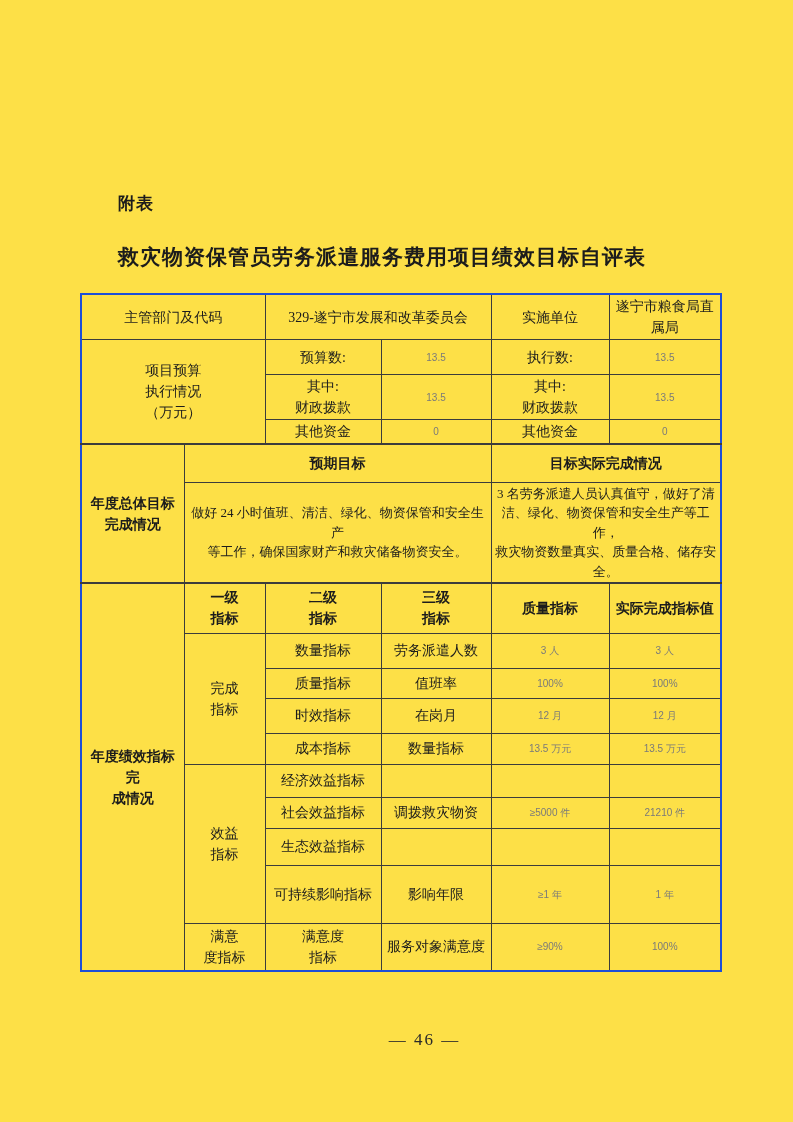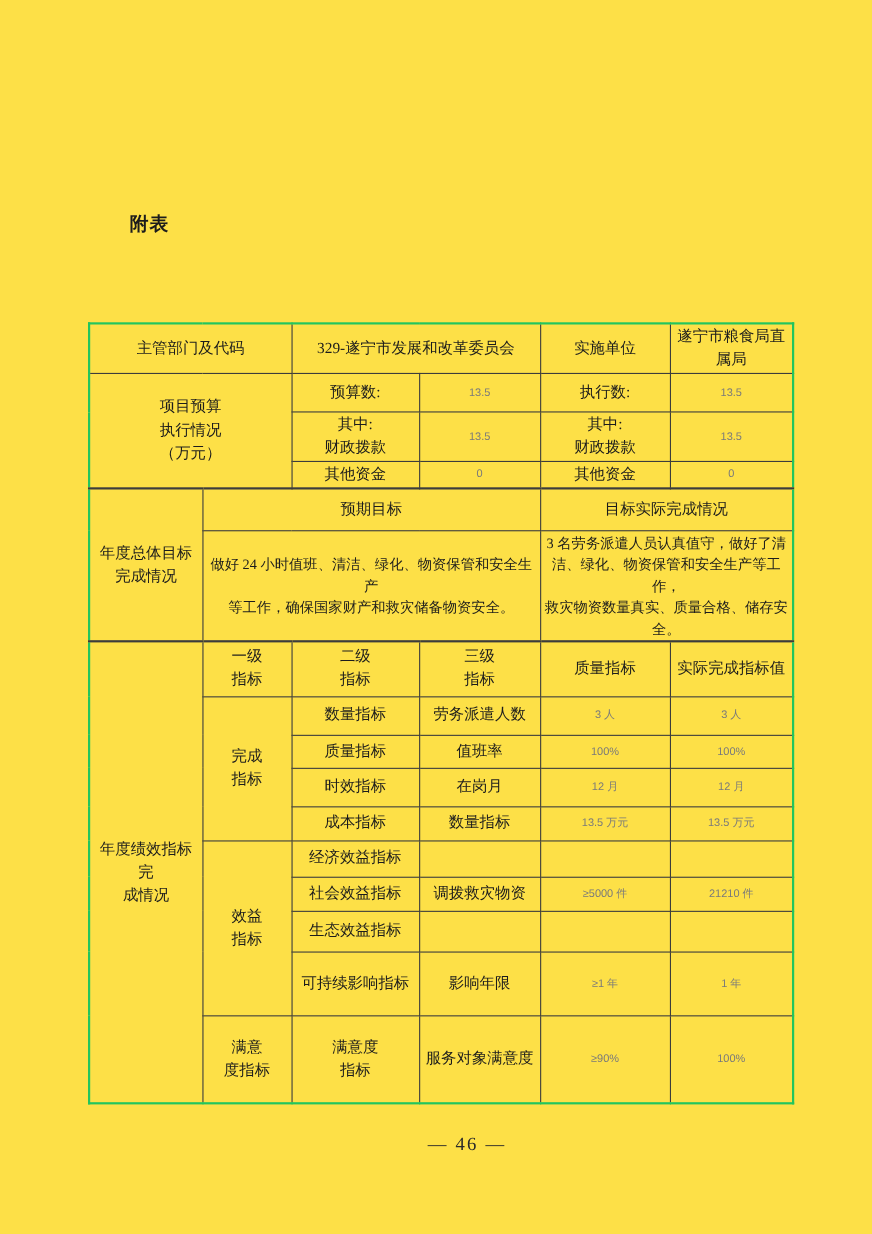--- a/index.html
+++ b/index.html
@@ -20,47 +20,48 @@
     position:absolute;left:118px;top:243px;margin:0;
     font-family:"Liberation Sans","DejaVu Sans",sans-serif;
     font-size:21px;font-weight:bold;letter-spacing:1px;
     white-space:nowrap;
   }
   table.grid{
     position:absolute;left:80px;top:293px;
     width:640px;
     border-collapse:collapse;
     table-layout:fixed;
-    border:2px solid #22c55e;
+    border:2px solid #1d4ed8;
     font-size:14px;
   }
   table.grid td{
     border:1px solid #3c3c3c;
     text-align:center;
     vertical-align:middle;
     padding:1px 3px;
     line-height:1.5;
     overflow:hidden;
   }
   td.pre{white-space:pre-line;}
   td.num{color:#7a7a7a;font-family:"Liberation Sans","DejaVu Sans",sans-serif;font-size:10px;}
   td.para{font-size:13px;line-height:24px;white-space:pre-line;}
   td.tl{border-left-width:2px;}
-  tr.sec td{border-top-width:2px;}
+  tr.sec td{border-top-width:2px;font-weight:bold;}
   .pageno{
     position:absolute;left:12px;top:1030px;width:100%;
     text-align:center;font-size:17px;color:#2a2a2a;letter-spacing:2px;padding-left:16px;
   }
 </style>
 </head>
 <body>
 
 <div class="sheet">
 
   <div class="appendix">附表</div>
+  <h1 class="title">救灾物资保管员劳务派遣服务费用项目绩效目标自评表</h1>
 
   <table class="grid">
     <colgroup>
       <col style="width:103px">
         <col style="width:81px">
         <col style="width:116px">
       <col style="width:110px">
         <col style="width:118px">
         <col style="width:112px">
     </colgroup>
@@ -173,21 +174,21 @@
       <td class="num"></td>
       <td class="num"></td>
     </tr>
     <tr style="height:58px">
       <td>可持续影响指标</td>
       <td>影响年限</td>
       <td class="num">≥1 年</td>
       <td class="num">1 年</td>
     </tr>
 
-    <tr style="height:80px">
+    <tr style="height:48px">
       <td class="pre">满意
 度指标</td>
       <td class="pre">满意度
 指标</td>
       <td>服务对象满意度</td>
       <td class="num">≥90%</td>
       <td class="num">100%</td>
     </tr>
   </tbody>
     </table>

